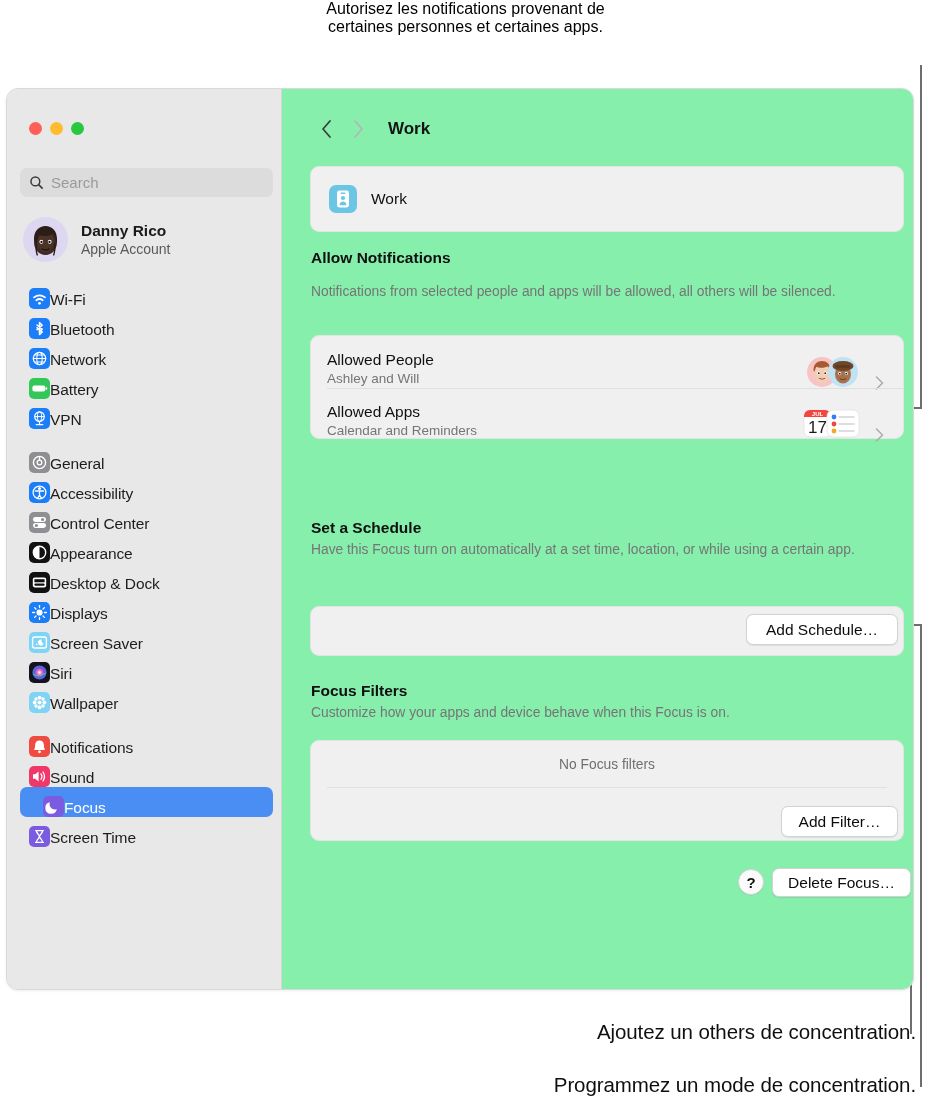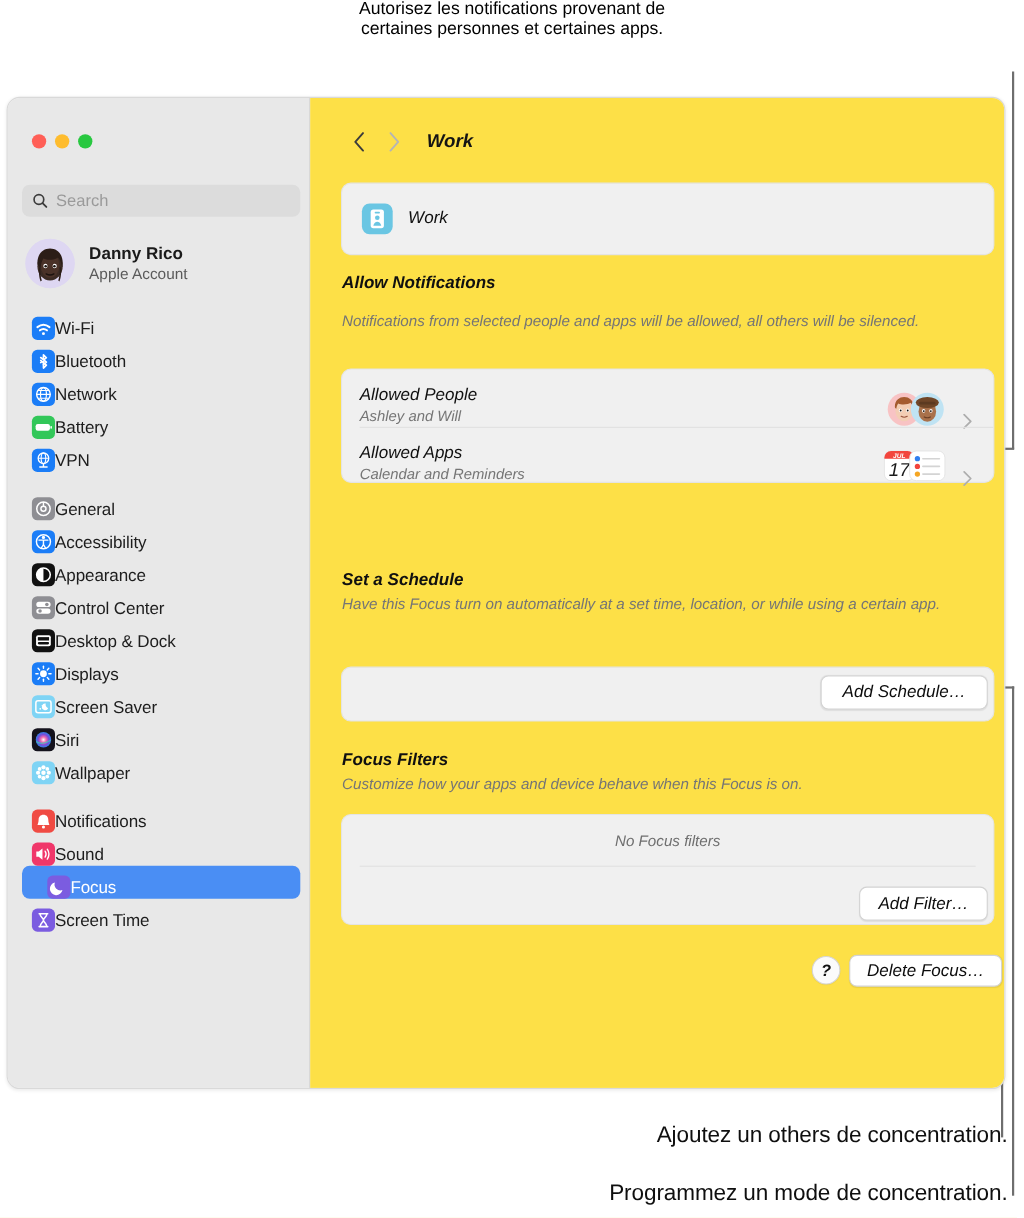--- a/index.html
+++ b/index.html
@@ -92,22 +92,21 @@
   .app-icon {
     width: 21px; height: 21px; border-radius: 5px;
     flex: 0 0 auto; position: relative;
     display: flex; align-items: center; justify-content: center;
     overflow: hidden;
   }
 
   
   #content {
     position: absolute; left: 275px; top: 0; right: 0; bottom: 0;
-    background: #fde047;
-    font-style: italic;
+    background: #86efac;
   }
   #toolbar { position: absolute; left: 28px; top: 27px; display: flex; align-items: center; gap: 0; }
   .chev-btn { width: 32px; height: 26px; display: flex; align-items: center; justify-content: center; }
   #nav-title { font-size: 17px; font-weight: bold; color: #141414; margin-left: 14px; }
 
   .card {
     position: absolute; left: 28px; width: 594px;
     background: #f0f0f0;
     border: 1px solid #e4e4e4;
     border-radius: 9px;
@@ -292,38 +291,38 @@
             <span class="app-icon" style="background:#1b7df7;">
               <svg viewBox="0 0 21 21" width="21" height="21">
                 <circle cx="10.5" cy="10.5" r="6.4" fill="none" stroke="#fff" stroke-width="1.3"></circle>
                 <circle cx="10.5" cy="6.6" r="1.5" fill="#fff"></circle>
                 <path d="M6.4 9h8.2M10.5 9v4M10.5 13l-2 3.4M10.5 13l2 3.4" stroke="#fff" stroke-width="1.3" stroke-linecap="round" fill="none"></path>
               </svg>
             </span>
             <span class="label">Accessibility</span>
           </div>
           <div class="nav-item">
-            <span class="app-icon" style="background:#111111;">
-              <svg viewBox="0 0 21 21" width="21" height="21">
-                <circle cx="10.5" cy="10.5" r="6.2" fill="none" stroke="#fff" stroke-width="1.4"></circle>
-                <path d="M10.5 4.3a6.2 6.2 0 000 12.4z" fill="#fff"></path>
-              </svg>
-            </span>
-            <span class="label">Appearance</span>
-          </div>
-          <div class="nav-item">
             <span class="app-icon" style="background:#8e8e93;">
               <svg viewBox="0 0 21 21" width="21" height="21">
                 <rect x="4" y="5.1" width="13" height="4.8" rx="2.4" fill="#fff"></rect>
                 <circle cx="13.6" cy="7.5" r="1.6" fill="#8e8e93"></circle>
                 <rect x="4" y="11.1" width="13" height="4.8" rx="2.4" fill="#fff"></rect>
                 <circle cx="7.4" cy="13.5" r="1.6" fill="#8e8e93"></circle>
               </svg>
             </span>
             <span class="label">Control Center</span>
+          </div>
+          <div class="nav-item">
+            <span class="app-icon" style="background:#111111;">
+              <svg viewBox="0 0 21 21" width="21" height="21">
+                <circle cx="10.5" cy="10.5" r="6.2" fill="none" stroke="#fff" stroke-width="1.4"></circle>
+                <path d="M10.5 4.3a6.2 6.2 0 000 12.4z" fill="#fff"></path>
+              </svg>
+            </span>
+            <span class="label">Appearance</span>
           </div>
           <div class="nav-item">
             <span class="app-icon" style="background:#111111;">
               <svg viewBox="0 0 21 21" width="21" height="21">
                 <rect x="3.8" y="5.6" width="13.4" height="9.8" rx="1.8" fill="#fff"></rect>
                 <rect x="5.4" y="7.2" width="10.2" height="3.1" fill="#111"></rect>
                 <rect x="5.4" y="11.6" width="10.2" height="2.2" rx="1" fill="#111"></rect>
               </svg>
             </span>
             <span class="label">Desktop &amp; Dock</span>

